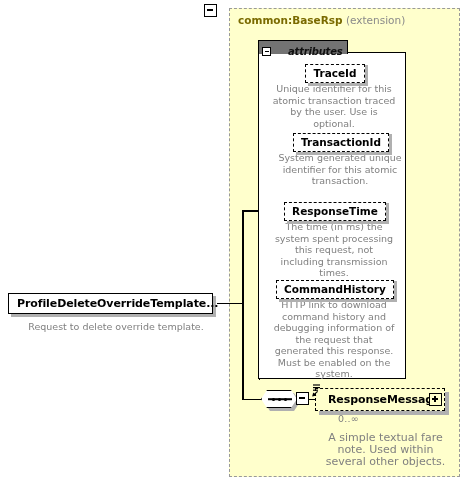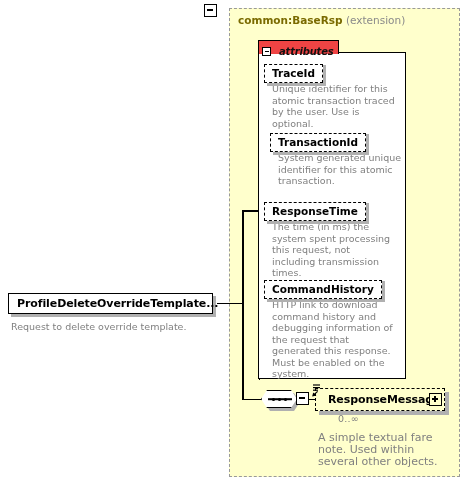--- a/index.html
+++ b/index.html
@@ -12,20 +12,21 @@
     background: #ffffff;
     font-family: "DejaVu Sans", sans-serif;
     position: relative;
     overflow: hidden;
   }
   #canvas {
     position: absolute;
     left: 0; top: 0;
     width: 473px;
     height: 416px;
+    text-align: center;
   }
 
   
   .ext-panel {
     position: absolute;
     left: 229px;
     top: 8px;
     width: 231px;
     height: 469px;
     background: #ffffcc;
@@ -58,28 +59,28 @@
     height: 327px;
     background: #ffffff;
     border: 1.5px solid #000000;
     box-sizing: border-box;
   }
   .attr-tab {
     position: absolute;
     left: 258px;
     top: 40px;
     height: 14px;
-    background: #ef4444;
+    background: #737373;
     border: 1.5px solid #000000;
     border-bottom: none;
     box-sizing: border-box;
     padding: 8px 5px 0 3px;
     display: flex;
     align-items: center;
-    gap: 8px;
+    gap: 17px;
     z-index: 3;
   }
   .attr-tab-label {
     font-size: 10px;
     font-style: italic;
     font-weight: bold;
     color: #111111;
     line-height: 12px;
     letter-spacing: -0.2px;
   }

